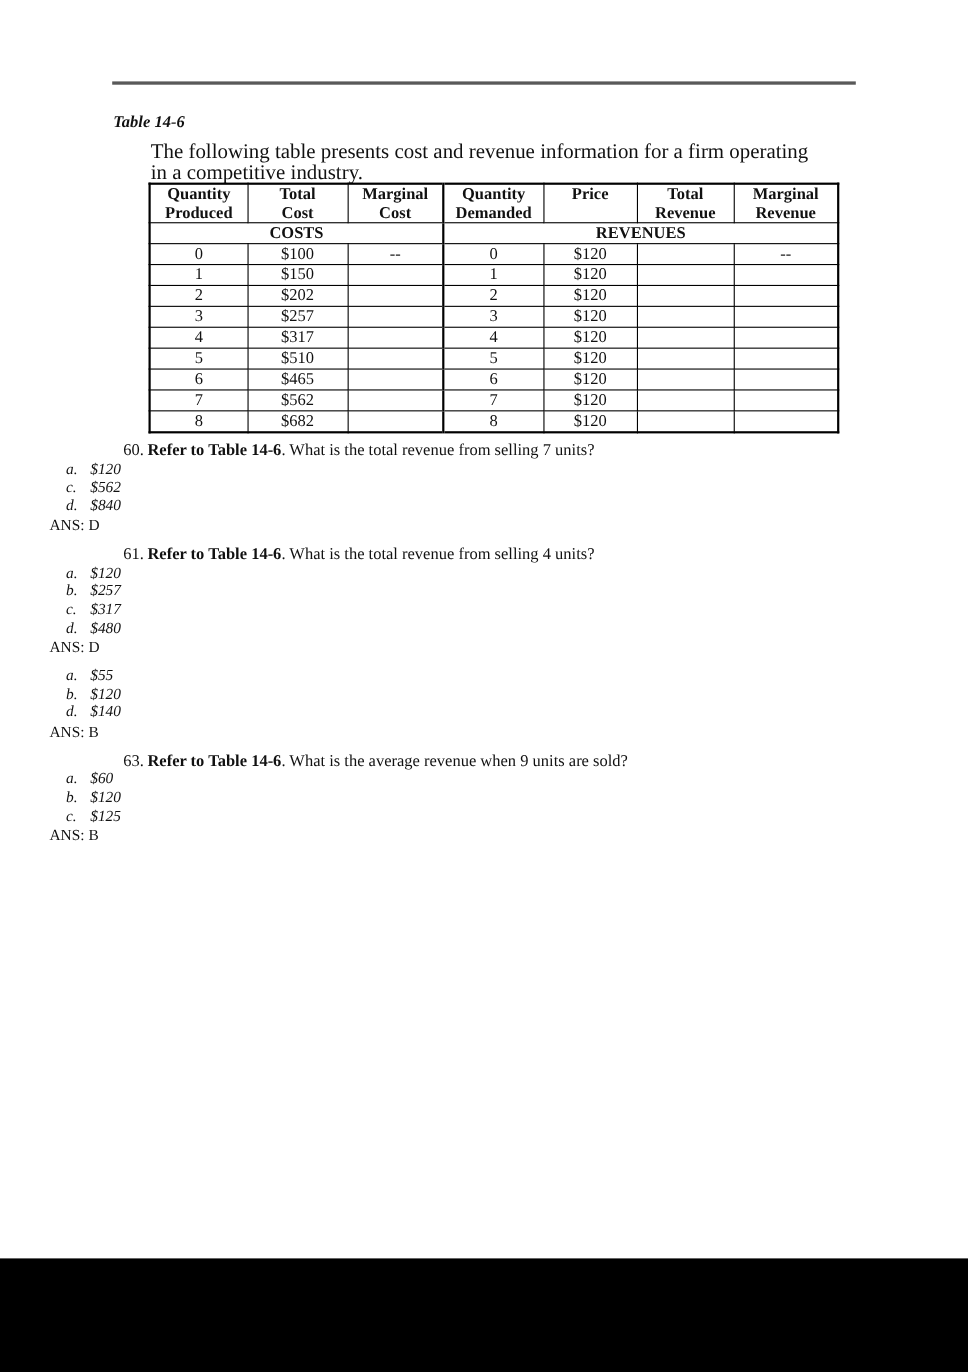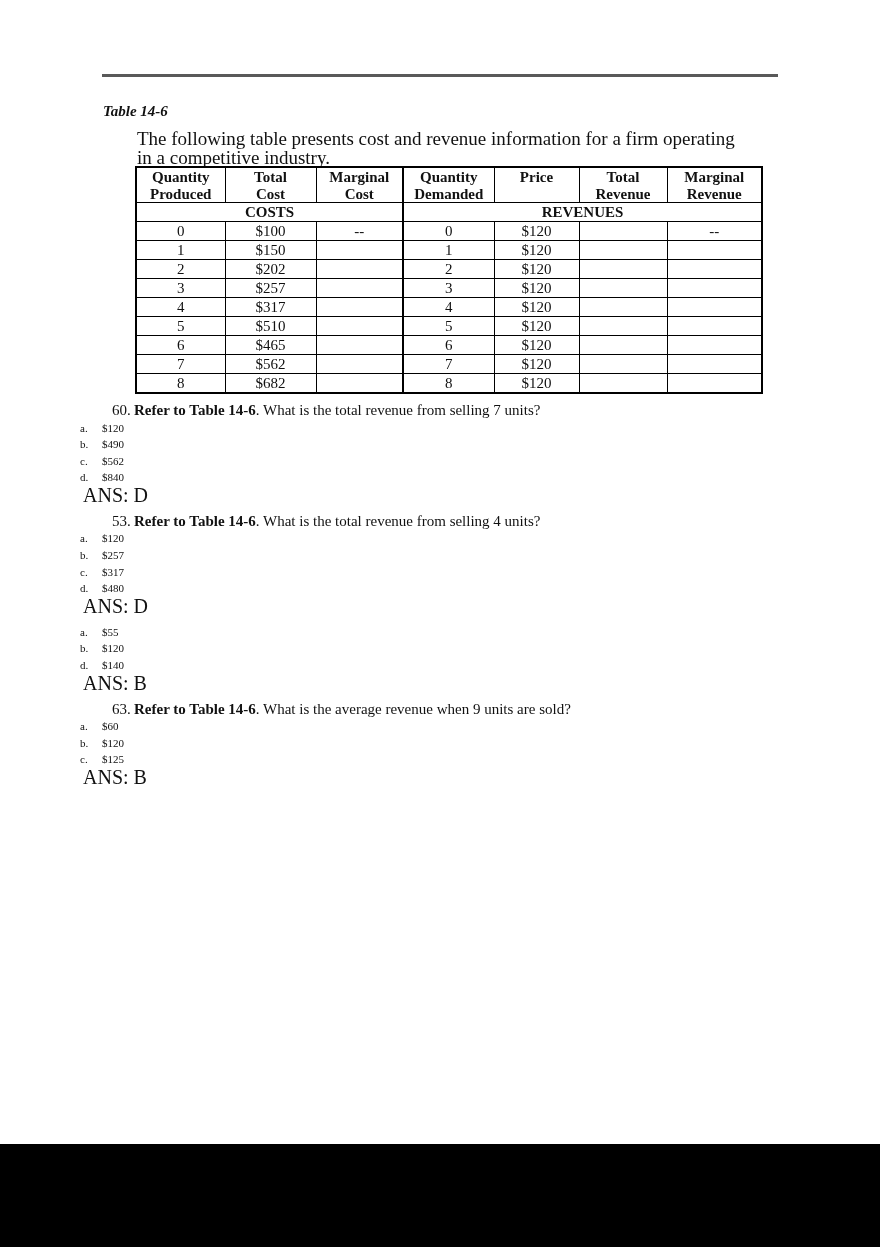--- a/index.html
+++ b/index.html
@@ -21,23 +21,23 @@
   th.col-th { height: 34px; font-size: 15px; font-weight: bold; text-align: center; vertical-align: top; line-height: 16.5px; padding-top: 1px; white-space: pre-line; }
   th.col-th { border-bottom-width: 2px; }
   .div-left { border-left-width: 2px !important; }
   td.body-td { height: 19px; font-size: 15px; text-align: center; vertical-align: middle; line-height: 18px; }
 
   .questions { position: absolute; left: 0; top: 402px; width: 880px; }
   .question { margin-bottom: 9px; }
   .q-line { padding-left: 112px; font-size: 15px; line-height: 17.5px; }
   .q-num { display: inline-block; width: 22px; }
   .q-ref { font-weight: bold; }
-  .option { padding-left: 80px; font-size: 11px; line-height: 16.6px; }
+  .option { padding-left: 60px; font-size: 14px; line-height: 16.6px; font-style: italic; }
   .opt-letter { display: inline-block; width: 22px; }
-  .ans { padding-left: 83px; font-size: 20px; line-height: 17px; margin-top: 1px; }
+  .ans { padding-left: 45px; font-size: 14px; line-height: 17px; margin-top: 1px; }
 
   .bottom-bar { position: absolute; left: 0; top: 1144px; width: 880px; height: 103px; background: #000; }
 </style>
 </head>
 <body>
 
 <div class="page">
 
   <div class="top-rule" style="background: rgb(89, 89, 89);"></div>
 
@@ -159,29 +159,28 @@
           <td class="body-td"></td>
         </tr>
       </tbody>
   </table>
 
   <div class="questions">
   <div class="question">
     <div class="q-line"><span class="q-num">60.</span><span class="q-text"><span class="q-ref">Refer to Table 14-6</span><span class="q-rest">. What is the total revenue from selling 7 units?</span></span></div>
     <div class="options">
           <div class="option"><span class="opt-letter">a.</span><span class="opt-text">$120</span></div>
-          <div class="option"><span class="opt-letter">b.</span><span class="opt-text">$490</span></div>
           <div class="option"><span class="opt-letter">c.</span><span class="opt-text">$562</span></div>
           <div class="option"><span class="opt-letter">d.</span><span class="opt-text">$840</span></div>
         </div>
     <div class="ans">ANS: D</div>
   </div>
 
   <div class="question">
-    <div class="q-line"><span class="q-num">53.</span><span class="q-text"><span class="q-ref">Refer to Table 14-6</span><span class="q-rest">. What is the total revenue from selling 4 units?</span></span></div>
+    <div class="q-line"><span class="q-num">61.</span><span class="q-text"><span class="q-ref">Refer to Table 14-6</span><span class="q-rest">. What is the total revenue from selling 4 units?</span></span></div>
     <div class="options">
           <div class="option"><span class="opt-letter">a.</span><span class="opt-text">$120</span></div>
           <div class="option"><span class="opt-letter">b.</span><span class="opt-text">$257</span></div>
           <div class="option"><span class="opt-letter">c.</span><span class="opt-text">$317</span></div>
           <div class="option"><span class="opt-letter">d.</span><span class="opt-text">$480</span></div>
         </div>
     <div class="ans">ANS: D</div>
   </div>
 
   <div class="question">

